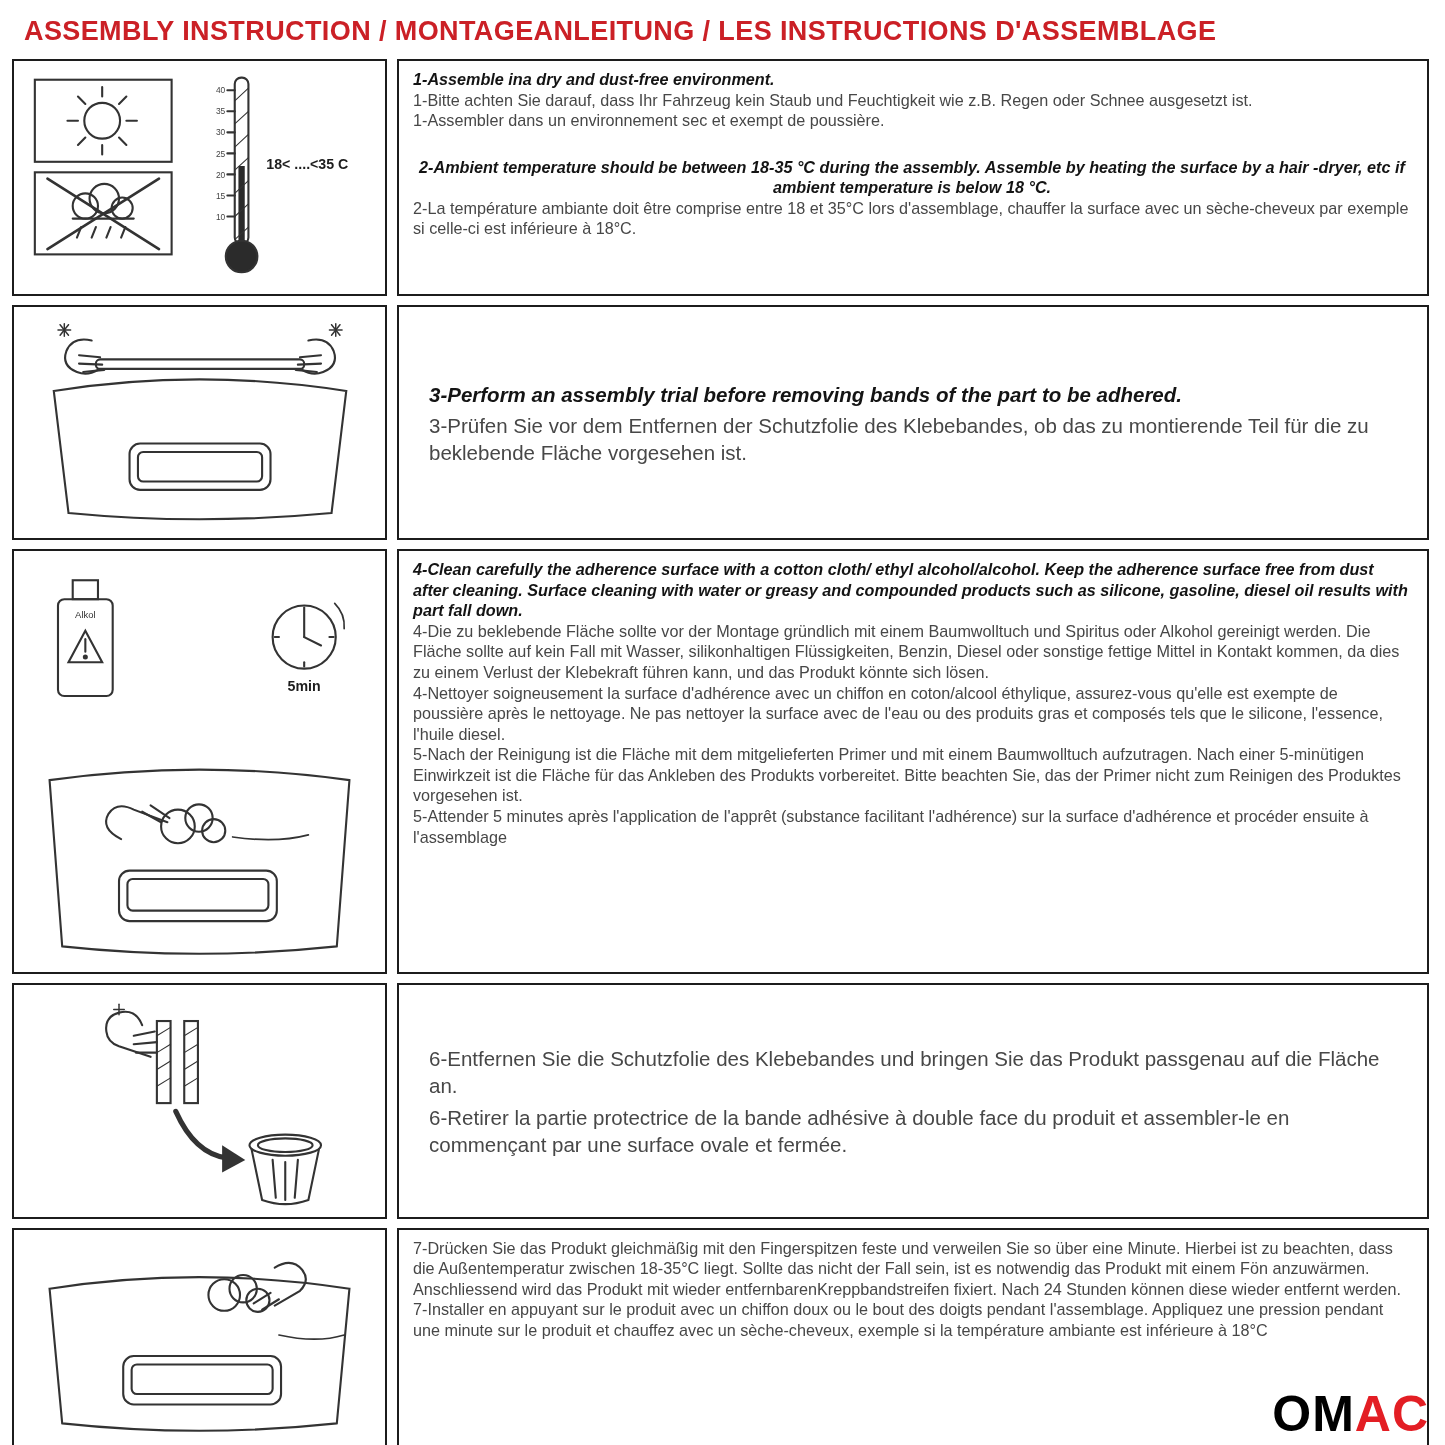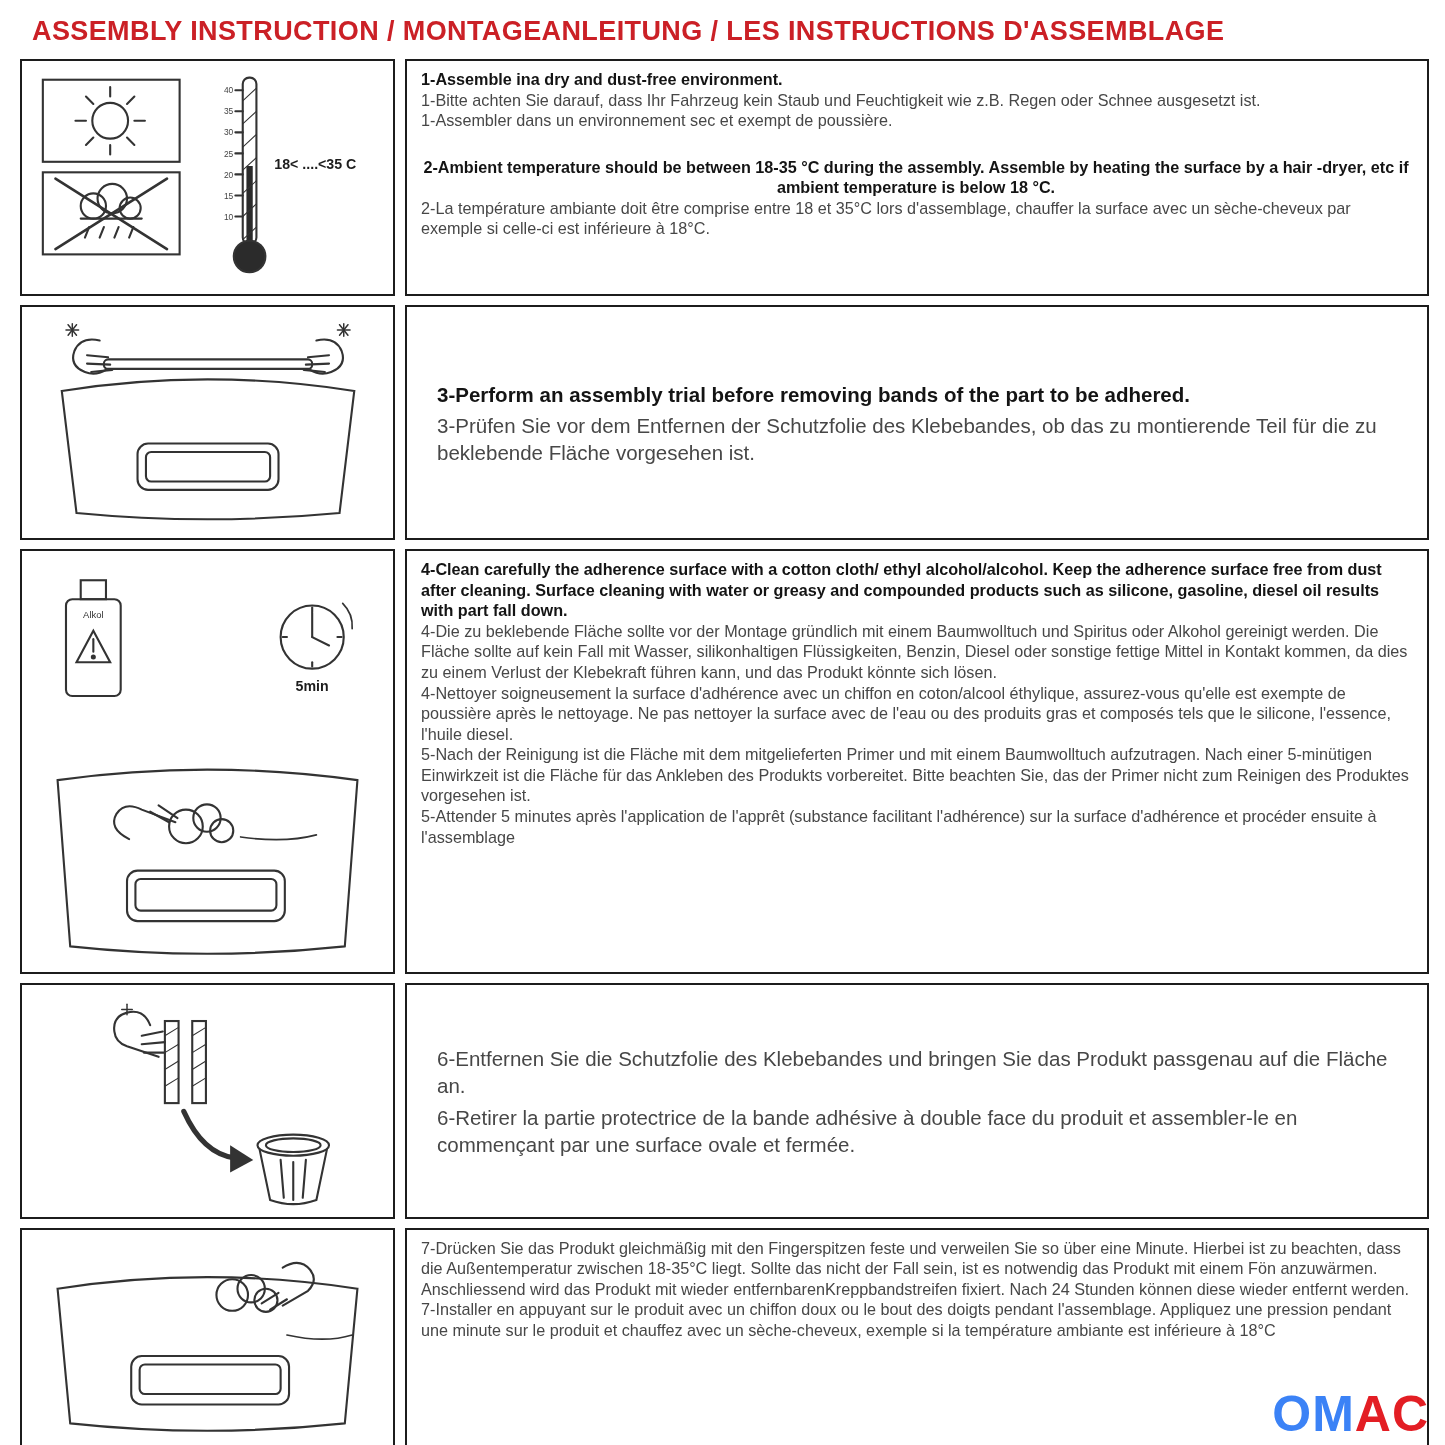--- a/index.html
+++ b/index.html
@@ -1,32 +1,32 @@
 <!DOCTYPE html>
 <html><head>
 <meta charset="utf-8">
 <style>
   html,body{margin:0;padding:0;background:#ffffff;}
   body{font-family:"Liberation Sans","DejaVu Sans",sans-serif;}
-  .page{position:relative;width:1445px;height:1445px;background:#fff;overflow:hidden;box-sizing:border-box;padding:14px 16px 0 20px;}
+  .page{position:relative;width:1445px;height:1445px;background:#fff;overflow:hidden;box-sizing:border-box;padding:14px 16px 0 12px;}
   .main-title{color:#cb2026;font-weight:800;font-size:27px;letter-spacing:.4px;margin:2px 0 12px 12px;white-space:nowrap;}
   .rows{display:flex;flex-direction:column;gap:9px;}
   .row{display:flex;gap:10px;align-items:stretch;}
   .box{border:2px solid #1c1c1c;background:#fff;box-sizing:border-box;}
   .illu{width:375px;flex:0 0 375px;display:flex;align-items:center;padding:4px;}
   .illu svg{width:100%;height:100%;}
   .txt{flex:1;padding:8px 16px 6px 14px;}
   .txt.center{display:flex;flex-direction:column;justify-content:center;padding-left:22px;}
   .para{margin:0;font-size:16.2px;line-height:1.27;color:#474747;}
-  .para.bold{font-weight:700;color:#141414;}
+  .para.bold{font-weight:700;color:#141414;font-style:italic;}
   .para.gap{margin-top:26px;text-align:center;}
   .txt.center .para{font-size:20.5px;line-height:1.33;margin:2px 8px;}
   .r1{min-height:234px;} .r2{min-height:230px;} .r3{min-height:392px;} .r4{min-height:236px;} .r5{min-height:218px;}
   .logo{position:absolute;right:16px;bottom:6px;font-weight:800;font-size:50px;letter-spacing:1px;line-height:1;}
-  .logo .g{color:#3b82f6;} .logo .r{color:#e31e24;}
+  .logo .g{color:#000000;} .logo .r{color:#e31e24;}
   svg text{font-family:"Liberation Sans","DejaVu Sans",sans-serif;}
 </style>
 </head>
 <body>
 
 <div class="page">
 
   <div class="main-title">ASSEMBLY INSTRUCTION / MONTAGEANLEITUNG / LES INSTRUCTIONS D'ASSEMBLAGE</div>
 
   <div class="rows">

